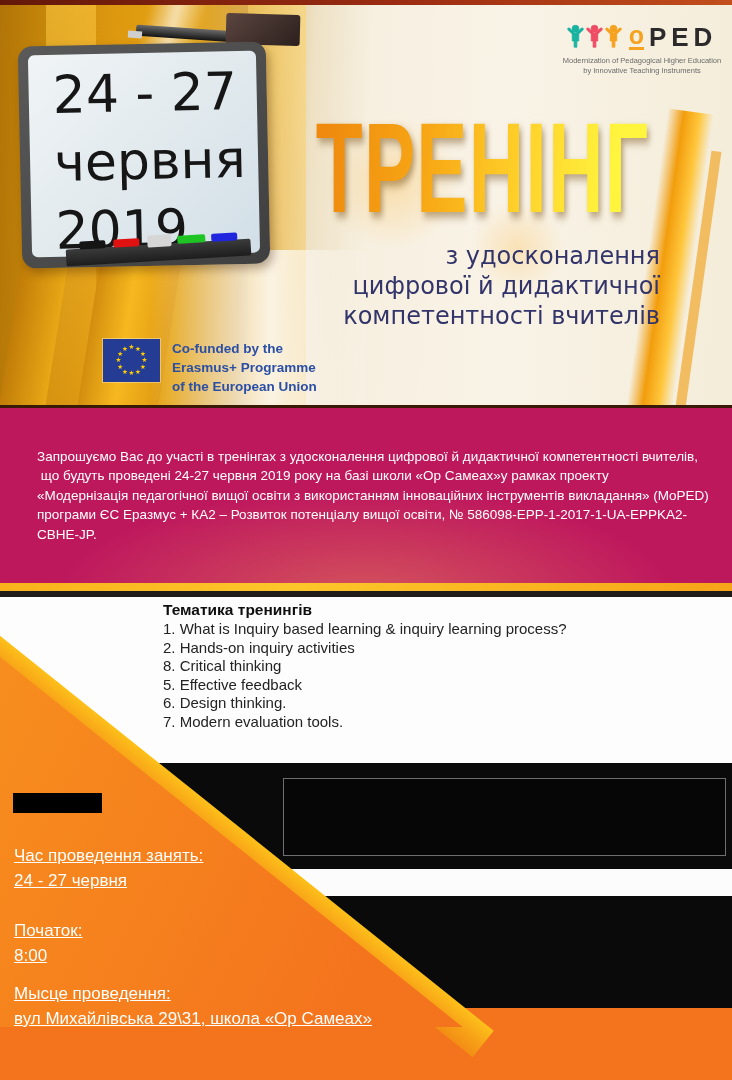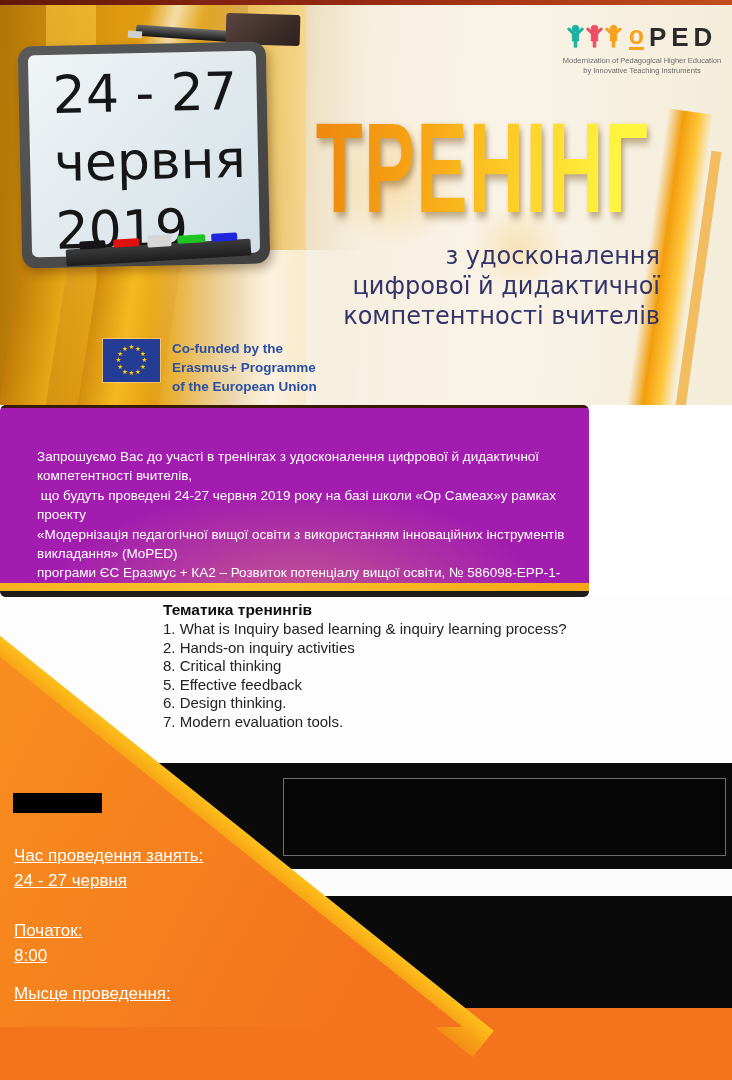--- a/index.html
+++ b/index.html
@@ -86,21 +86,21 @@
     font-family:"DejaVu Sans",sans-serif;font-size:24px;line-height:30px;
     font-weight:normal;color:#32346a;}
 
   
   .eu{position:absolute;left:103px;top:339px;display:flex;gap:12px;z-index:4;align-items:flex-start;}
   .eu-flag{width:57px;height:43px;background:#253C94;flex:none;
     box-shadow:0 0 0 1px rgba(255,255,255,.35);}
   .eu-text{font-size:13.5px;line-height:19px;font-weight:bold;color:#2a4fa5;white-space:nowrap;}
 
   
-  .band{position:relative;width:589px;height:192px;background:#a21caf;overflow:hidden;border-radius:6px;}
+  .band{position:relative;width:732px;height:192px;background:#be185d;overflow:hidden;}
   .band::before{content:"";position:absolute;inset:0;
     background:radial-gradient(60% 80% at 50% 100%,rgba(255,195,90,.35),rgba(255,195,90,0) 70%);}
   .band-topline{position:absolute;top:0;height:3px;width:100%;background:#3a1a07;}
   .band-gold{position:absolute;bottom:6px;height:8px;width:100%;
     background:linear-gradient(90deg,#f9b21c,#fdc62a 40%,#f6a518);}
   .band-dark{position:absolute;bottom:0;height:6px;width:100%;background:#201c19;}
   .band-text{position:absolute;left:37px;top:42px;right:20px;font-size:13.5px;
     line-height:19.4px;color:#fff;}
   .inv-line{white-space:pre-wrap;}
 
@@ -260,17 +260,18 @@
       <div class="sg sg1">
         <div>Час проведення занять:</div>
         <div>24 - 27 червня</div>
       </div>
       <div class="sg sg2">
         <div>Початок:</div>
         <div>8:00</div>
       </div>
       <div class="sg sg3">
         <div>Мысце проведення:</div>
+        <div>вул Михайлівська 29\31, школа «Ор Самеах»</div>
       </div>
     </div>
   </section>
 
 </div>
 
 </body></html>

